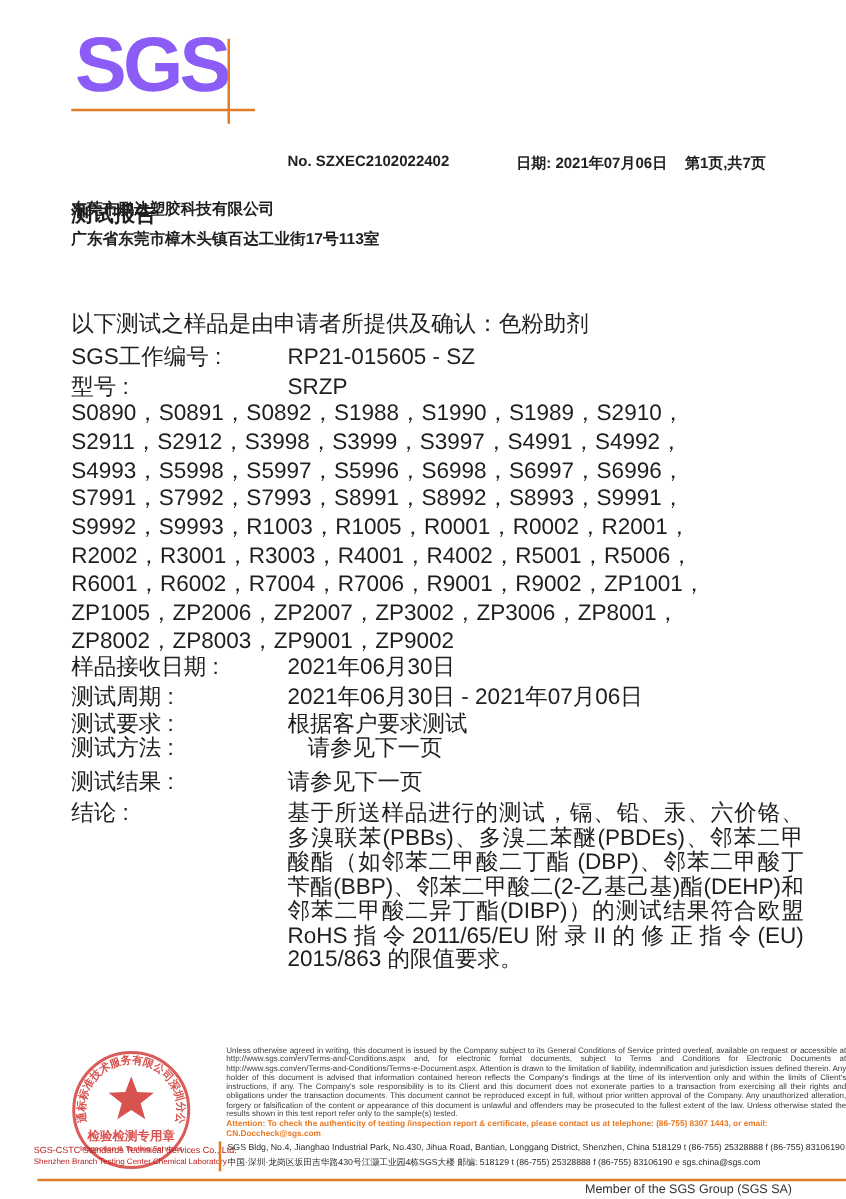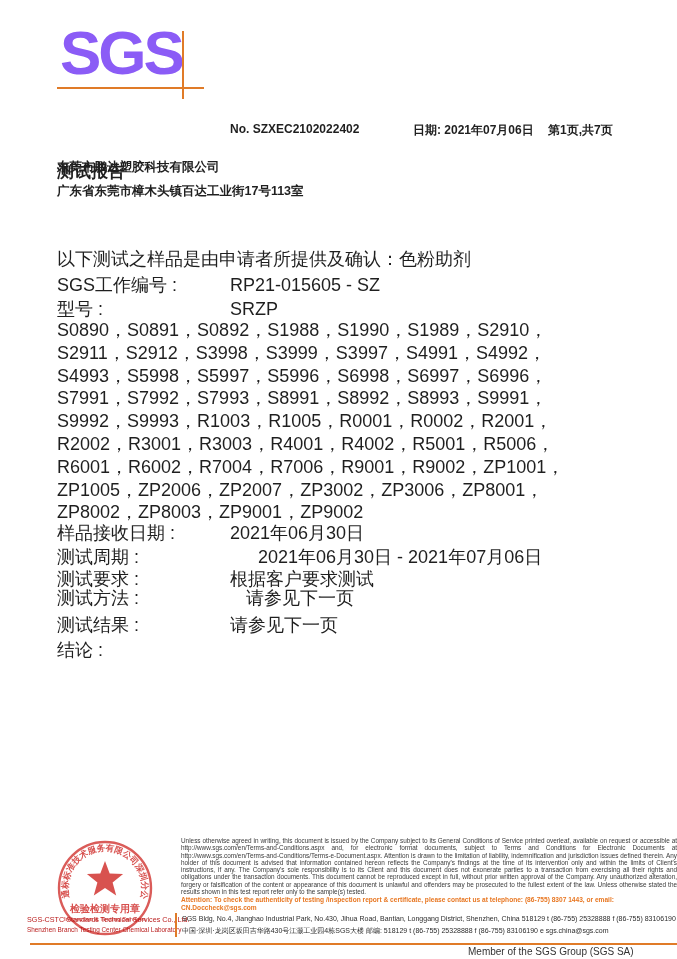--- a/index.html
+++ b/index.html
@@ -16,27 +16,27 @@
   
   .doc-title{position:absolute;left:57px;top:118px;font-size:17px;font-weight:bold;margin-top:42px;}
   .report-no{position:absolute;left:230px;top:122px;font-size:12px;font-weight:bold;}
   .report-date{position:absolute;left:413px;top:122px;font-size:12px;font-weight:bold;}
   .page-info{position:absolute;left:548px;top:122px;font-size:12px;font-weight:bold;}
   
   .applicant{position:absolute;left:57px;top:155px;font-size:12.5px;font-weight:bold;line-height:24px;}
   
   .main{position:absolute;left:57px;top:250px;width:586px;font-size:18px;line-height:19px;}
   .intro{margin:0 0 7px 0;}
-  .row{display:flex;margin:0 0 5px 0;}
+  .row{display:flex;margin:0 0 5px 0;justify-content:flex-end;}
   .row .lbl{width:173px;flex:none;}
   .row .val{flex:1;white-space:pre-line;}
   .row-model{margin-bottom:0;}
   .val-ref{line-height:22.8px;}
   .row-ref{margin-bottom:0;}
-  .row-period{margin-bottom:3px;gap:28px;}
+  .row-period{margin-bottom:3px;}
   .row-require{margin-bottom:0;}
   .row-method{margin-bottom:8px;gap:16px;}
   .row-result{margin-bottom:6px;}
   .val-conclusion{line-height:19.5px;text-align:justify;}
   
   .footer-right{position:absolute;left:181px;top:837px;width:496px;}
   .disclaimer{margin:0;font-size:6.4px;line-height:7.3px;color:#3a3a3a;text-align:justify;}
   .attention{margin:1px 0 1px 0;font-size:6.6px;line-height:7.6px;color:#e87722;font-weight:bold;}
   .addresses{margin-left:-6px;border-left:2px solid #e07b28;padding-left:5px;}
   .addr{font-size:7px;line-height:12px;color:#2c2c2c;white-space:nowrap;}
@@ -103,20 +103,21 @@
   <div class="row row-method">
     <div class="lbl">测试方法 :</div>
     <div class="val">请参见下一页</div>
   </div>
   <div class="row row-result">
     <div class="lbl">测试结果 :</div>
     <div class="val">请参见下一页</div>
   </div>
   <div class="row">
     <div class="lbl">结论 :</div>
+    <div class="val val-conclusion">基于所送样品进行的测试，镉、铅、汞、六价铬、多溴联苯(PBBs)、多溴二苯醚(PBDEs)、邻苯二甲酸酯（如邻苯二甲酸二丁酯 (DBP)、邻苯二甲酸丁苄酯(BBP)、邻苯二甲酸二(2-乙基己基)酯(DEHP)和邻苯二甲酸二异丁酯(DIBP)）的测试结果符合欧盟RoHS指令2011/65/EU附录II的修正指令(EU) 2015/863 的限值要求。</div>
   </div>
 </div>
 
 <svg class="stamp-svg" viewBox="0 0 150 100" xmlns="http://www.w3.org/2000/svg">
   <circle cx="75" cy="48" r="46" fill="none" stroke="#cf2a27" stroke-width="2.4" opacity="0.85"></circle>
   <path id="ringPath" d="M 39.3 57.6 A 37 37 0 1 1 110.7 57.6" fill="none"></path>
   <text font-size="8.6" fill="#cf2a27" opacity="0.9" class="seal-cjk">
     <textPath href="#ringPath" startOffset="0" textLength="145">通标标准技术服务有限公司深圳分公司</textPath>
   </text>
   <polygon fill="#cf2a27" opacity="0.9" points="75,21 79.7,33.5 93.1,34.1 82.6,42.5 86.2,55.4 75,48 63.8,55.4 67.4,42.5 56.9,34.1 70.3,33.5"></polygon>

